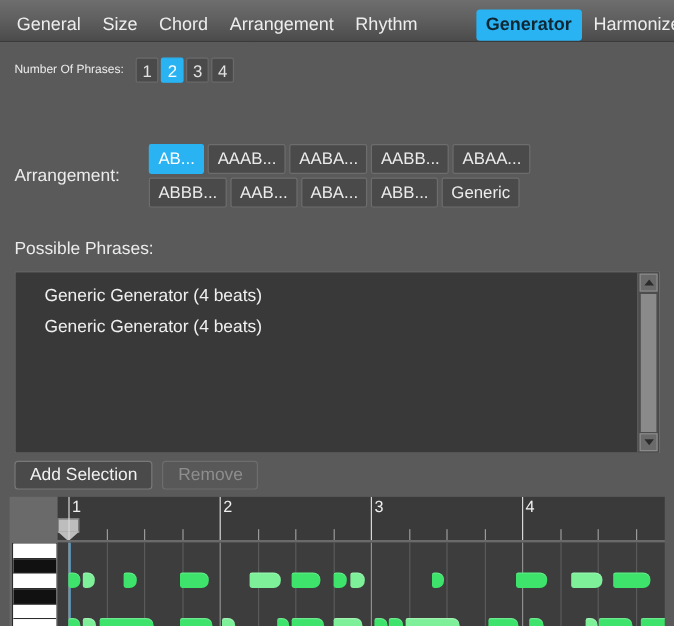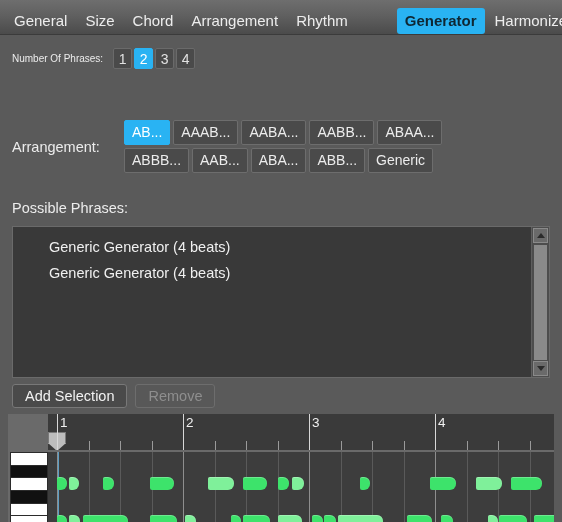--- a/index.html
+++ b/index.html
@@ -134,21 +134,21 @@
     position: absolute;
     left: 12px; top: 191px;
     width: 538px; height: 152px;
     background: #393939;
     border: 1px solid #6a6a6a;
     box-sizing: border-box;
     overflow: hidden;
   }
   .list-items {
     position: absolute;
-    left: 12px; top: 0;
+    left: 0; top: 0;
     right: 19px;
     padding-top: 7px;
   }
   .list-item {
     font-size: 14.5px;
     color: #f0f0f0;
     padding: 5px 0 5px 24px;
     cursor: default;
   }
   .scrollbar {

